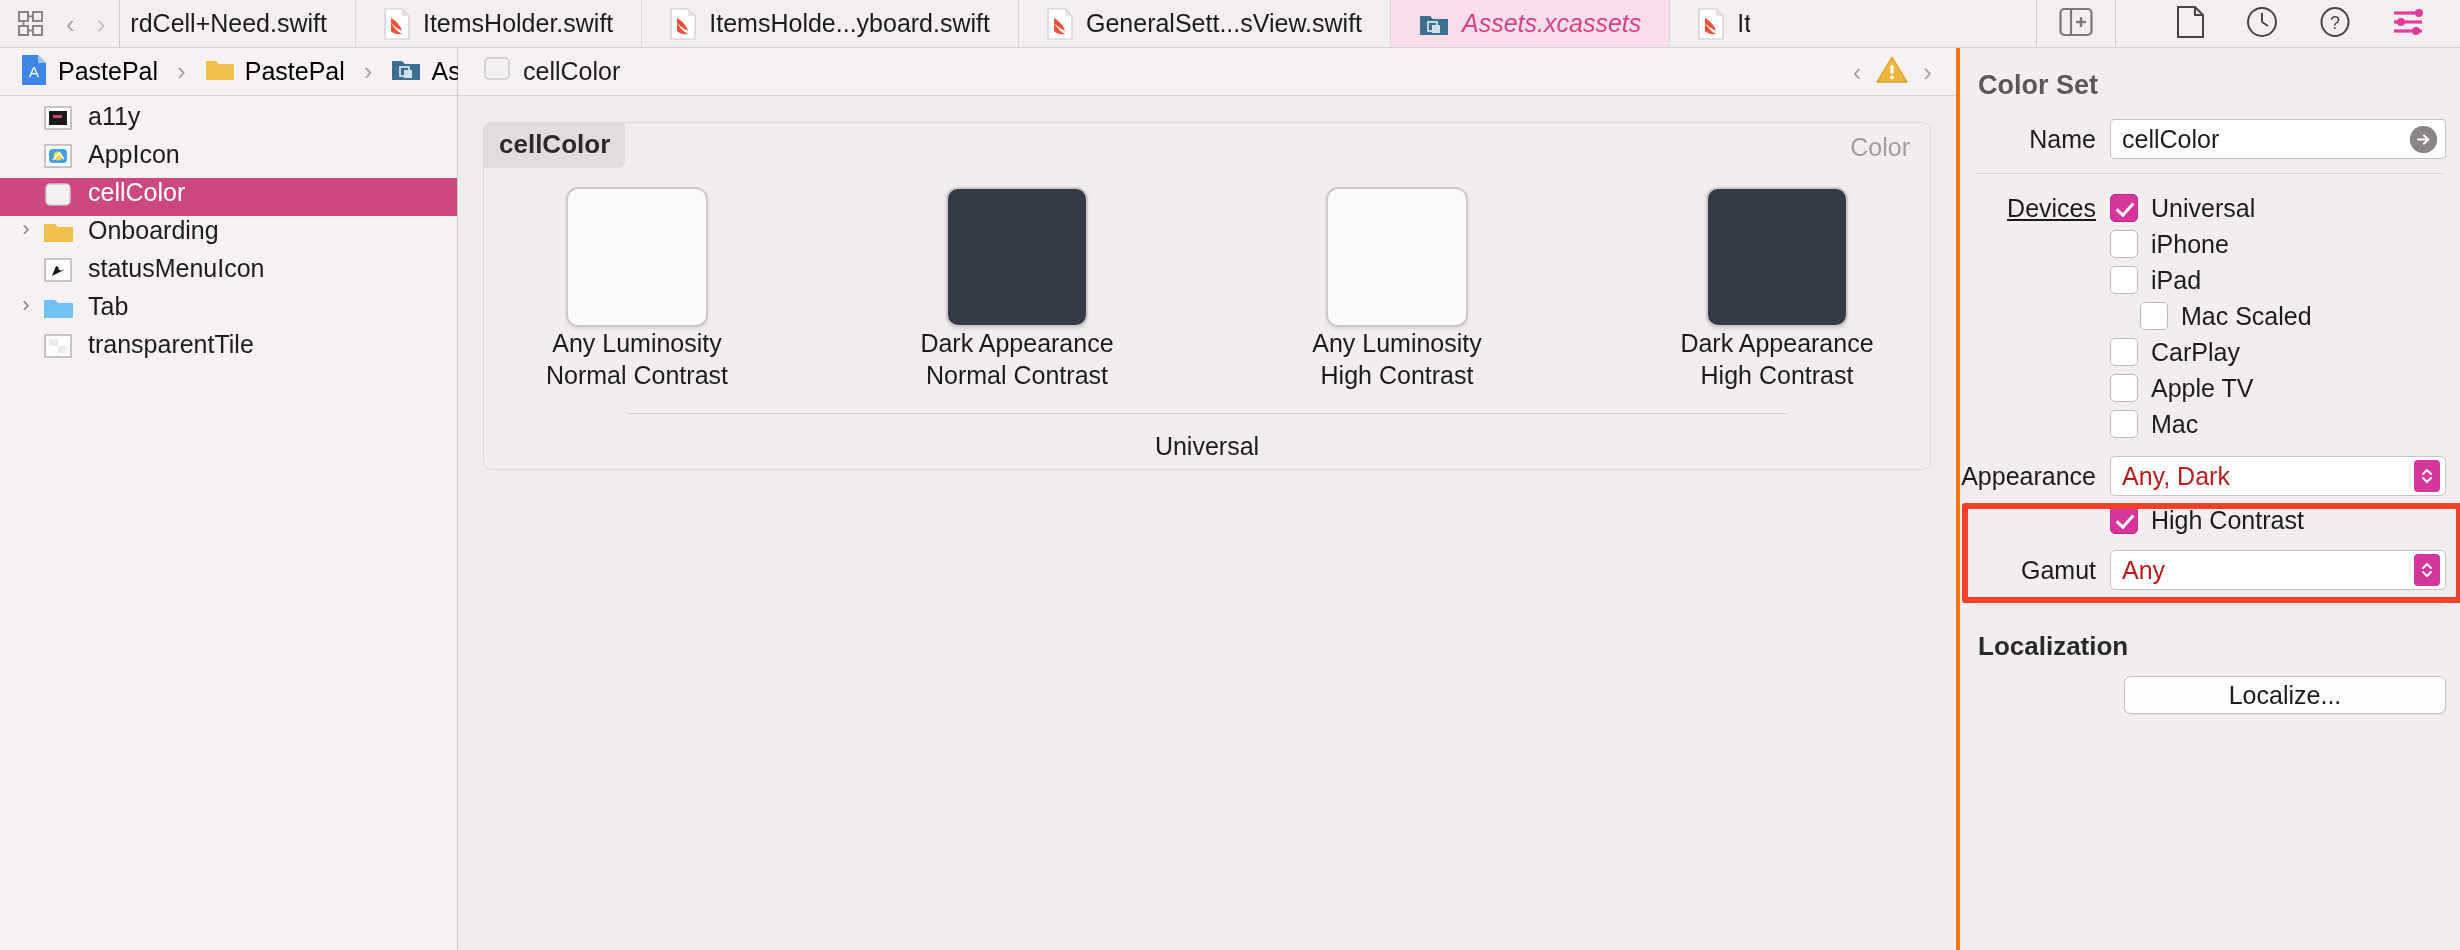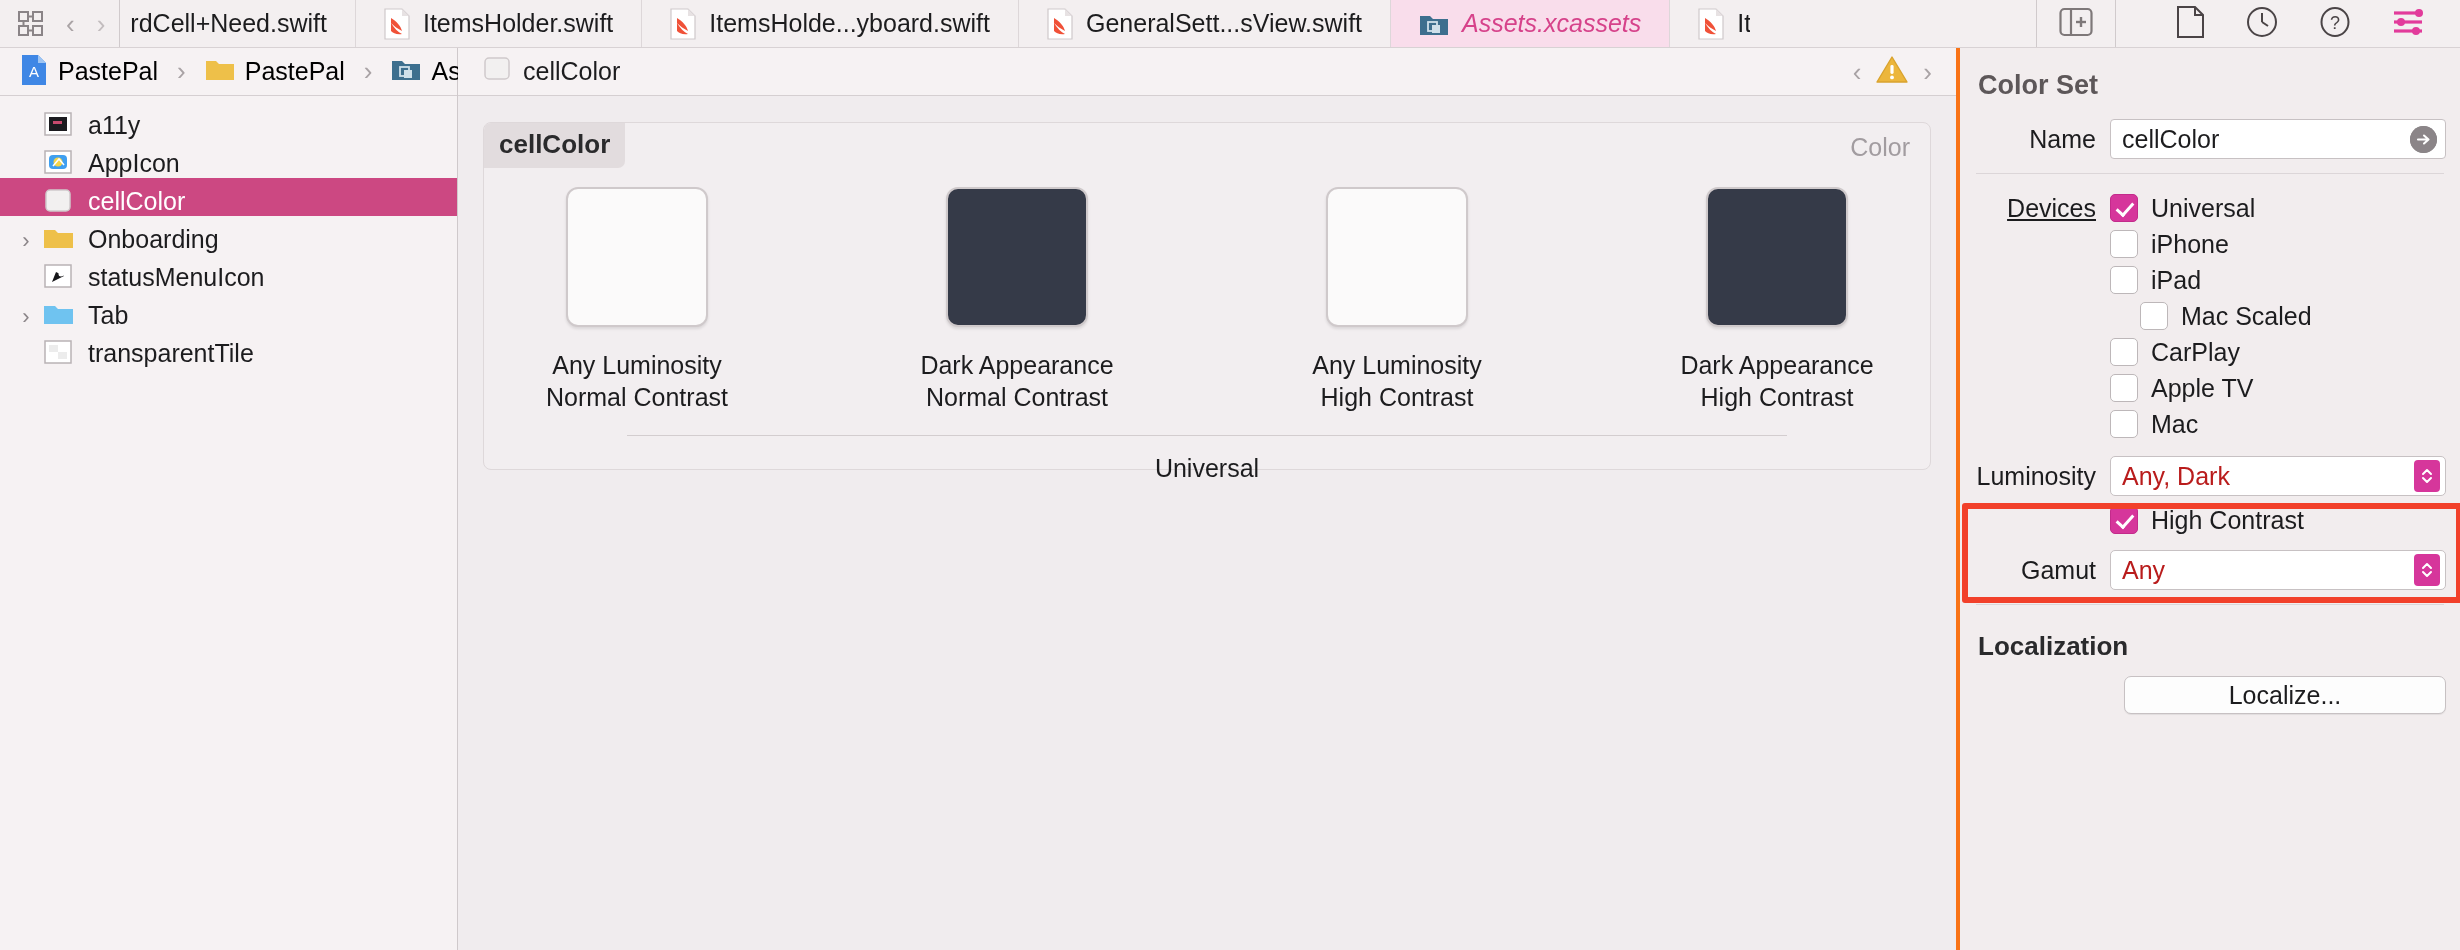--- a/index.html
+++ b/index.html
@@ -74,21 +74,21 @@
   }
   .crumbbar {
     height: 48px; min-height: 48px;
     border-bottom: 1px solid #d5cfd1;
     display: flex; align-items: center;
     padding-left: 20px; gap: 10px;
     background: #f6f2f3;
   }
   .nav-list { padding-top: 6px; }
   .nav-row {
-    height: 38px; display: flex; align-items: flex-end;
+    height: 38px; display: flex; align-items: flex-start;
     padding-left: 10px; font-size: 25px; color: #1c1c1e;
     gap: 0;
   }
   .nav-row.selected { background: #cc4882; color: #ffffff; }
   .disc {
     width: 32px; text-align: center; color: #8c8689;
     font-size: 22px; flex: none;
   }
   .disc.empty { visibility: hidden; }
   .nav-icon { width: 32px; height: 32px; flex: none; margin-right: 14px; position: relative; }
@@ -136,21 +136,21 @@
   .swatch-col { display: flex; flex-direction: column; align-items: center; width: 230px; }
   .swatch {
     width: 142px; height: 140px;
     border-radius: 12px;
     border: 2px solid #cfc9cb;
     background: #fbfafa;
     box-shadow: 0 2px 3px rgba(0,0,0,.10);
   }
   .swatch.dark { border-color: #cfc9cb; }
   .swatch-label {
-    margin-top: 22px; text-align: center;
+    text-align: center;
     font-size: 25px; line-height: 1.28; color: #1c1c1e;
   }
   .universal-sep {
     margin: 22px auto 0 auto; width: 1160px; height: 1px; background: #d3cdcf;
   }
   .universal-label { text-align: center; font-size: 25px; color: #1c1c1e; margin-top: 18px; }
 
   
   .inspector {
     width: 504px; min-width: 504px;
@@ -602,21 +602,21 @@
 
       <div class="cb-row">
         <div class="row-label"></div>
         <span class="checkbox"></span>
         <span class="cb-label">Mac</span>
       </div>
 
       <div style="height:14px"></div>
 
       <div class="row" style="margin-bottom:6px;">
-        <div class="row-label">Luminosity</div>
+        <div class="row-label">Appearance</div>
         <div class="popup">
           <span>Any, Dark</span>
           <span class="stepper">
             <svg width="16" height="24" viewBox="0 0 16 24">
               <path d="M4 10 l4 -4 l4 4" fill="none" stroke="#ffffff" stroke-width="2" stroke-linecap="round" stroke-linejoin="round"></path>
               <path d="M4 14 l4 4 l4 -4" fill="none" stroke="#ffffff" stroke-width="2" stroke-linecap="round" stroke-linejoin="round"></path>
             </svg>
           </span>
         </div>
       </div>

